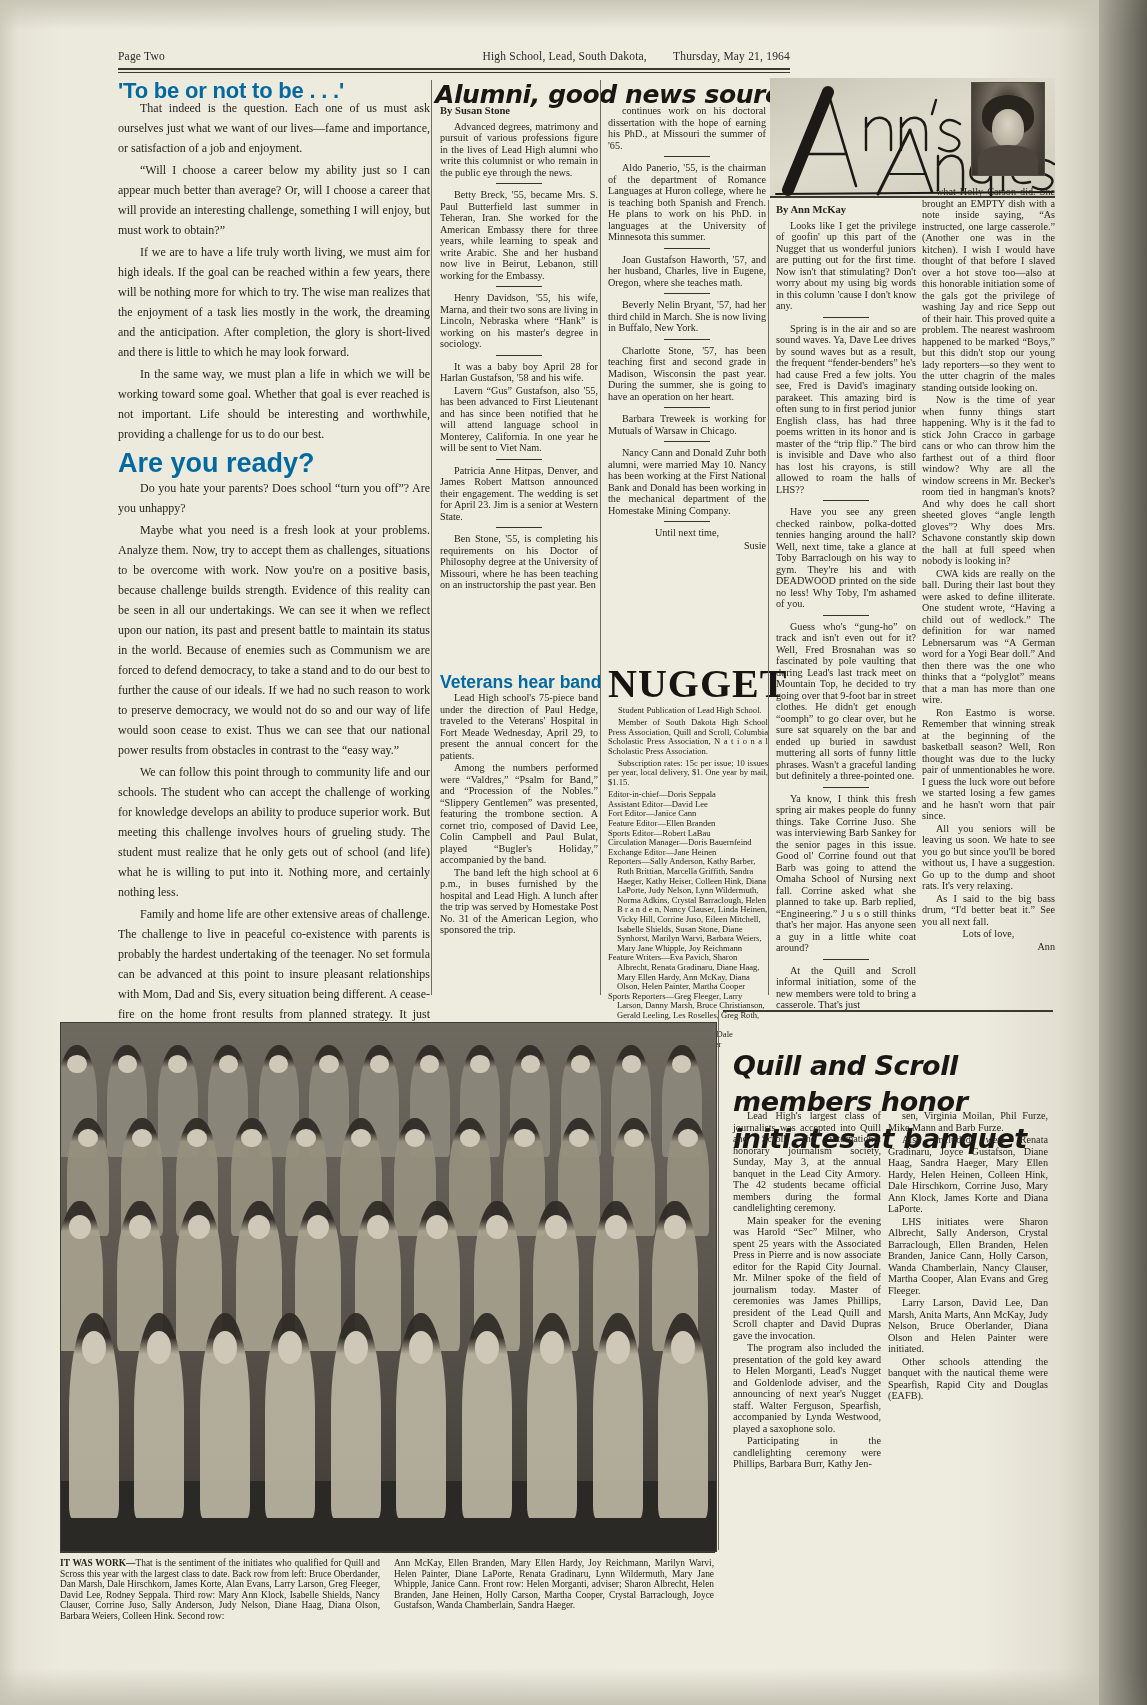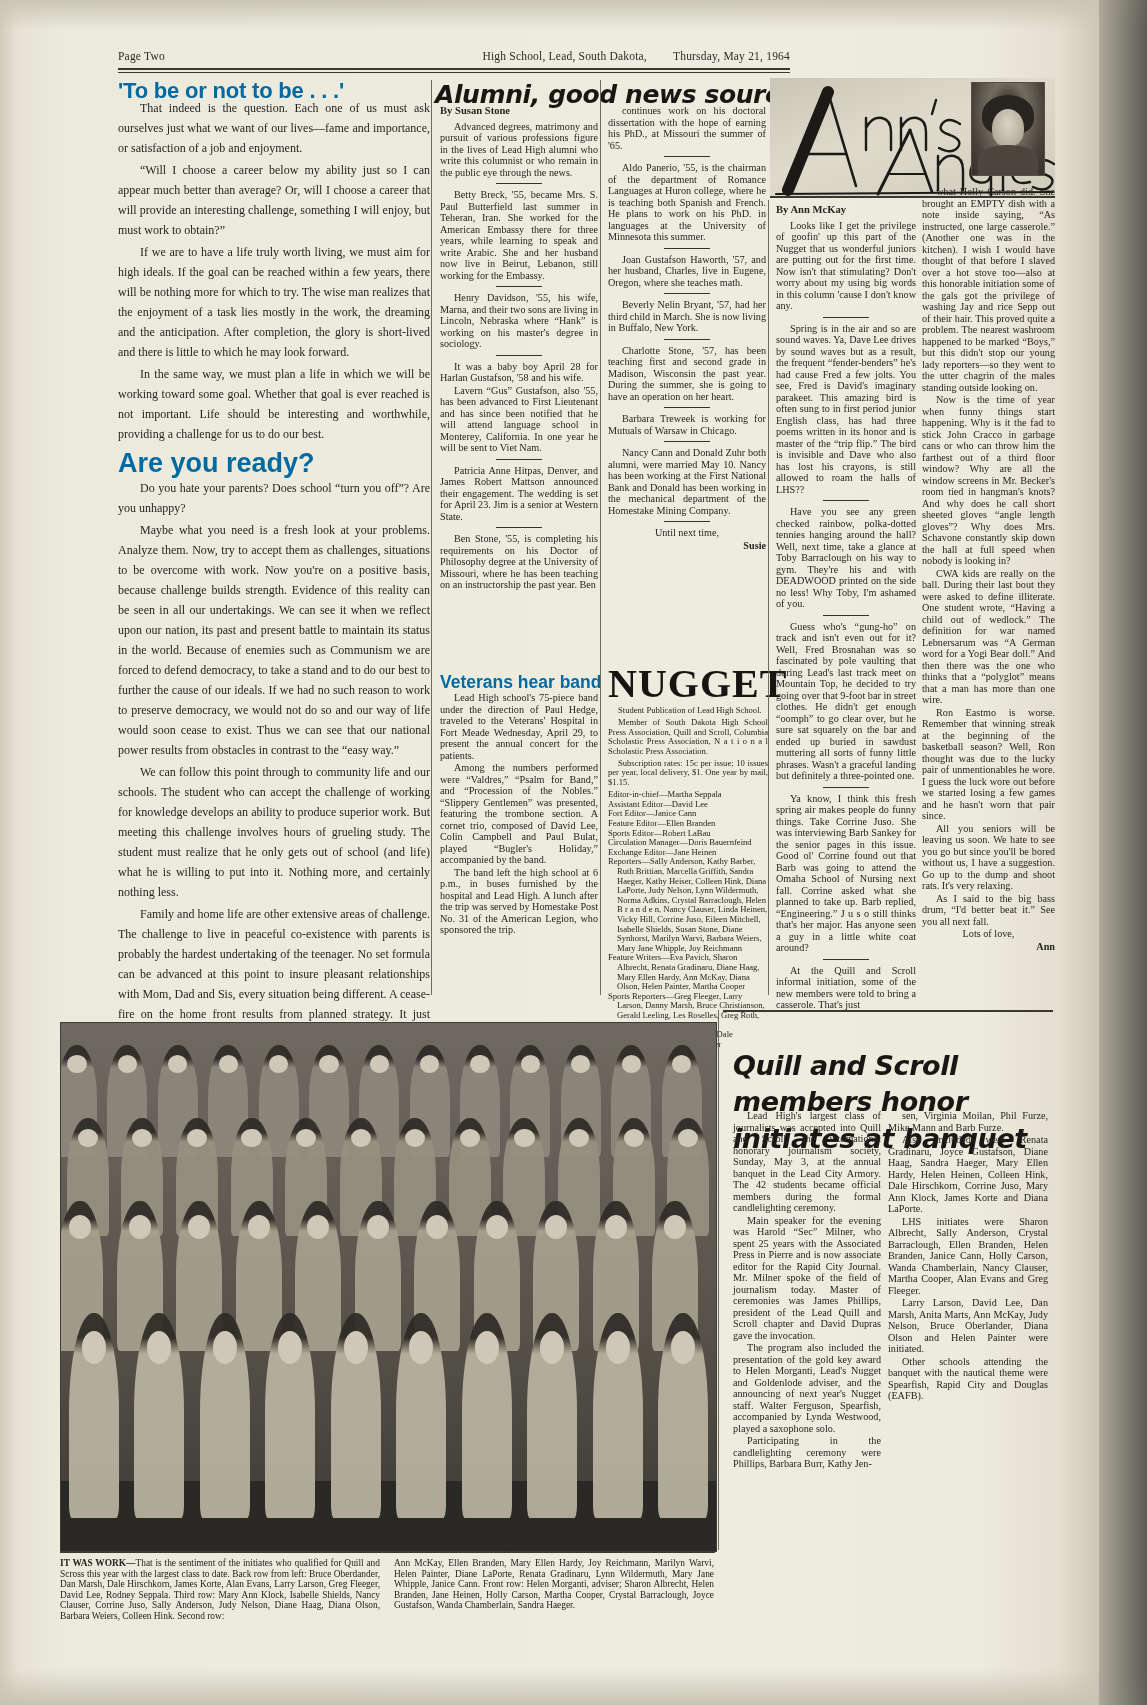--- a/index.html
+++ b/index.html
@@ -54,21 +54,21 @@
 
   
   .col{position:absolute;color:#27251f;text-align:justify;}
   .wide{font-size:12px;line-height:20px;}
   .wide p{margin:0 0 2px 0;text-indent:22px;}
   .narrow{font-size:10.2px;line-height:11.5px;}
   .narrow p{margin:0 0 1px 0;text-indent:14px;}
 
   .byline{font-weight:700;text-align:left;text-indent:0 !important;font-size:10.6px;margin-bottom:4px !important;}
   .sep{width:46px;height:1px;background:#35332c;margin:5px auto 5px auto;}
-  .signoff{text-align:right;text-indent:0 !important;font-weight:700;}
+  .signoff{text-align:right;text-indent:0 !important;font-weight:400;}
   .centered{text-align:center;text-indent:0 !important;}
 
   #c1{left:110px;top:98px;width:312px;}
   #c1b{left:110px;top:478px;width:312px;}
   #c2{left:432px;top:105px;width:158px;}
   #c2b{left:432px;top:692px;width:158px;}
   #c3{left:600px;top:105px;width:158px;}
   #c4{left:768px;top:204px;width:140px;}
   #c5{left:914px;top:186px;width:133px;}
   #qs1{left:725px;top:1110px;width:148px;}
@@ -222,21 +222,21 @@
     <div class="blk">
         <p>Student Publication of Lead High School.</p>
       </div>
     <div class="blk">
         <p>Member of South Dakota High School Press Association, Quill and Scroll, Columbia Scholastic Press Association, N a t i o n a l  Scholastic Press Association.</p>
       </div>
     <div class="blk">
         <p>Subscription rates: 15c per issue; 10 issues per year, local delivery, $1. One year by mail, $1.15.</p>
       </div>
     <div class="staff">
-      <div>Editor-in-chief—Martha Seppala</div>
+      <div>Editor-in-chief—Doris Seppala</div>
       <div>Assistant Editor—David Lee</div>
       <div>Fort Editor—Janice Cann</div>
       <div>Feature Editor—Ellen Branden</div>
       <div>Sports Editor—Robert LaBau</div>
       <div>Circulation Manager—Doris Bauernfeind</div>
       <div>Exchange Editor—Jane Heinen</div>
       <div><span>Reporters—</span><span>Sally Anderson, Kathy Barber, Ruth Brittian, Marcella Griffith, Sandra Haeger, Kathy Heiser, Colleen Hink, Diana LaPorte, Judy Nelson, Lynn Wildermuth, Norma Adkins, Crystal Barraclough, Helen B r a n d e n, Nancy Clauser, Linda Heinen, Vicky Hill, Corrine Juso, Eileen Mitchell, Isabelle Shields, Susan Stone, Diane Synhorst, Marilyn Warvi, Barbara Weiers, Mary Jane Whipple, Joy Reichmann</span></div>
       <div><span>Feature Writers—</span><span>Eva Pavich, Sharon Albrecht, Renata Gradinaru, Diane Haag, Mary Ellen Hardy, Ann McKay, Diana Olson, Helen Painter, Martha Cooper</span></div>
       <div><span>Sports Reporters—</span><span>Greg Fleeger, Larry Larson, Danny Marsh, Bruce Christianson, Gerald Leeling, Les Roselles, Greg Roth, David Thorsen</span></div>
       <div><span>Photographers—</span><span>Holly Carson, Dale Hirschkorn, Bruce Oberlander</span></div>

